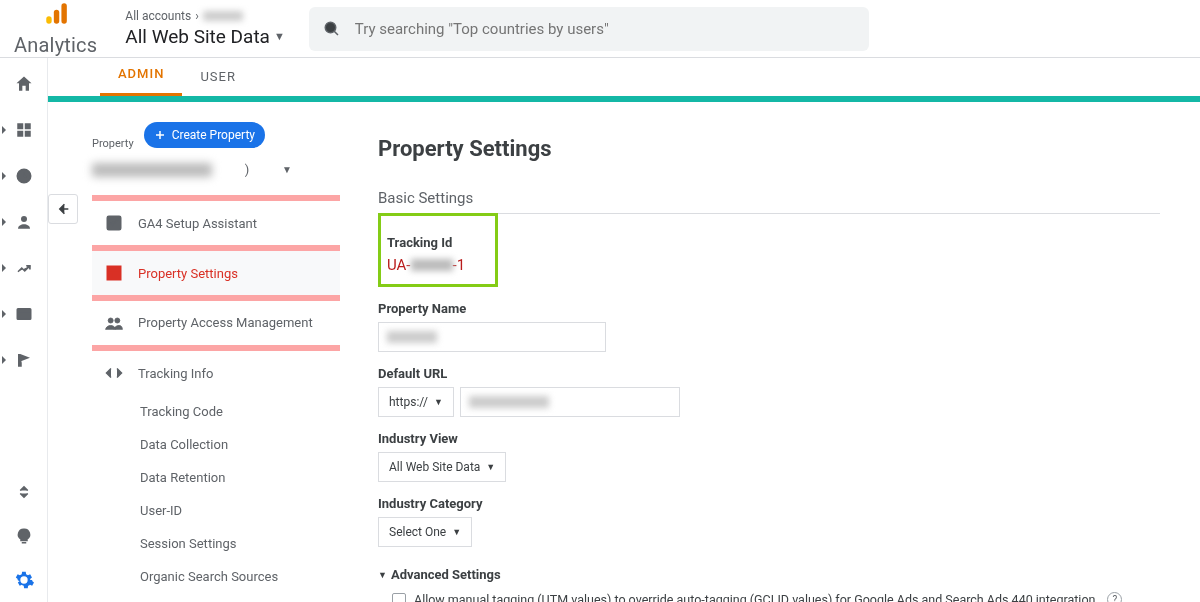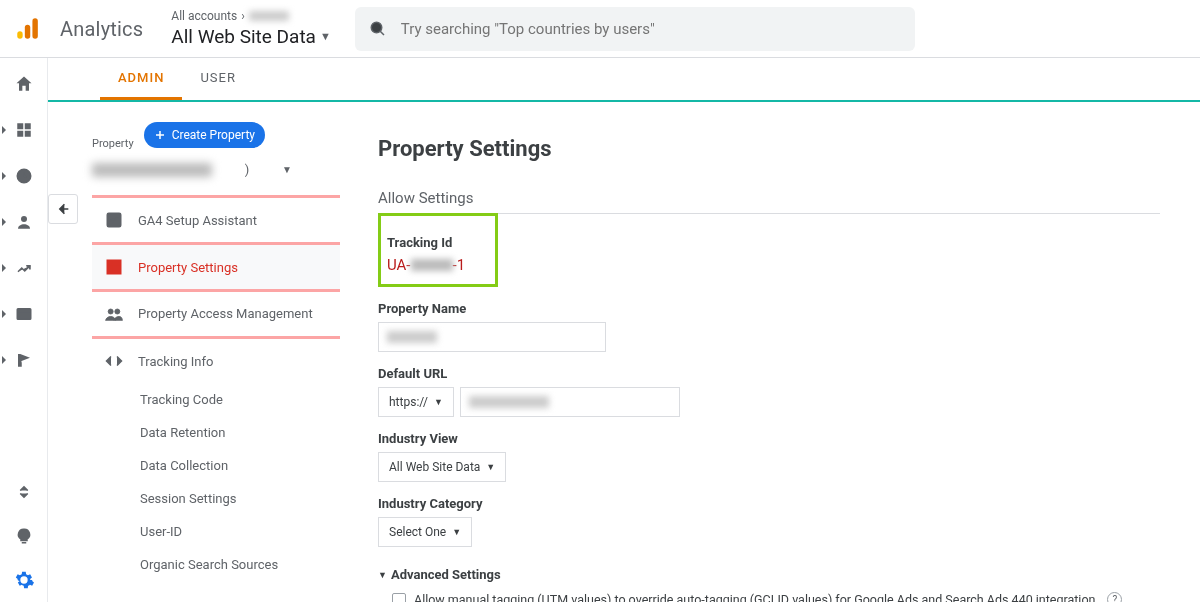--- a/index.html
+++ b/index.html
@@ -1,56 +1,56 @@
 <!DOCTYPE html>
 <html><head>
   <meta charset="utf-8">
   <style>
     * { margin: 0; padding: 0; box-sizing: border-box; font-family: Roboto, Arial, sans-serif; }
     body { width: 1200px; height: 602px; background: #fff; color: #3c4043; overflow: hidden; position: relative; }
     
     
     .top-header { height: 58px; border-bottom: 1px solid #dadce0; display: flex; align-items: center; padding: 0 14px; }
-    .logo-wrap { display: flex; align-items: center; gap: 20px; }
+    .logo-wrap { display: flex; align-items: center; gap: 6px; flex-direction: column; }
     .logo-svg { width: 26px; height: 26px; }
     .logo-text { font-size: 20px; color: #5f6368; letter-spacing: 0.2px; }
     .breadcrumb-area { margin-left: 28px; }
     .bc-line1 { font-size: 12px; color: #5f6368; display: flex; align-items: center; gap: 4px; }
     .bc-line1 .blur { filter: blur(3px); background:#ccc; width:40px; height:10px; border-radius:2px; display:inline-block; }
     .bc-line2 { display: flex; align-items: center; gap: 4px; font-size: 19px; color: #202124; margin-top: 2px; cursor: pointer; }
     .bc-caret { font-size: 11px; color:#5f6368; }
     .search-bar { margin-left: 24px; flex: 0 0 560px; height: 44px; background: #f1f3f4; border-radius: 6px; display: flex; align-items: center; padding: 0 14px; gap: 14px; }
     .search-bar input { border: none; background: transparent; outline: none; font-size: 15px; color: #5f6368; flex:1; }
     .search-icon { width: 18px; height: 18px; stroke:#5f6368; }
 
     
     .left-rail { position: absolute; top: 58px; left: 0; width: 48px; bottom: 0; border-right: 1px solid #e8eaed; display:flex; flex-direction:column; align-items:center; padding-top:14px; gap:22px; }
     .rail-item { width: 24px; height: 24px; display:flex; align-items:center; justify-content:center; color:#5f6368; cursor:pointer; position:relative; }
     .rail-item .tri { position:absolute; left:-10px; top:8px; width:0;height:0;border-top:4px solid transparent;border-bottom:4px solid transparent;border-left:4px solid #5f6368; }
     .rail-bottom { position:absolute; bottom:10px; left:0; width:48px; display:flex; flex-direction:column; align-items:center; gap:20px; }
     .gear-active { color:#1a73e8; }
 
     
-    .tabs-row { position:absolute; top:58px; left:48px; right:0; height:44px; border-bottom:2px solid #14b8a6; display:flex; padding-left:52px; }
+    .tabs-row { position:absolute; top:58px; left:48px; right:0; height:44px; border-bottom:6px solid #14b8a6; display:flex; align-items:flex-end; padding-left:52px; }
     .tab { padding: 12px 18px; font-size:13px; color:#5f6368; letter-spacing:1px; cursor:pointer; }
     .tab.active { color:#e37400; border-bottom:3px solid #e37400; font-weight:500; }
 
     
     .admin-area { position:absolute; top:102px; left:48px; right:0; bottom:0; display:flex; }
     
     .back-btn { position:absolute; top:92px; left:0px; width:30px; height:30px; background:#fff; border:1px solid #dadce0; border-radius:3px; display:flex; align-items:center; justify-content:center; cursor:pointer; z-index:2; }
 
     
     .prop-sidebar { width: 292px; padding: 18px 0 0 44px; }
     .prop-head { display:flex; align-items:center; gap:10px; margin-bottom:6px; }
     .prop-head-label { font-size:11px; color:#5f6368;margin-top:17px; }
     .create-btn { background:#1a73e8; color:#fff; border:none; border-radius:13px; padding:6px 10px; font-size:12px; display:flex; align-items:center; gap:6px; cursor:pointer; }
     .prop-select { display:flex; align-items:center; justify-content:space-between; width:200px; padding:6px 0; color:#5f6368; font-size:13px; margin-bottom:12px; }
     .prop-select .blur { filter:blur(4px); background:#bbb; width:120px; height:14px; border-radius:2px; }
-    .side-item { display:flex; align-items:center; gap:14px; padding:12px 12px; font-size:13px; color:#5f6368; cursor:pointer; border-top:3px solid #fca5a5; }
+    .side-item { display:flex; align-items:center; gap:14px; padding:12px 12px; font-size:13px; color:#5f6368; cursor:pointer; border-top:6px solid #fca5a5; }
     .side-item:first-of-type { border-top:none; }
     .side-item.active { color:#d93025; background:#f8f9fa; }
     .side-icon { width:20px; height:20px; display:flex; align-items:center; justify-content:center; stroke:#5f6368; color:#5f6368; }
     .side-item.active .side-icon { stroke:#d93025; color:#d93025; }
     .side-item.multiline span.txt { line-height:1.3; }
     .sub-items { padding-left:44px; }
     .sub-item { padding:9px 4px; font-size:13px; color:#5f6368; cursor:pointer; }
 
     
     .main { flex:1; padding: 34px 40px 10px 38px; overflow-y:auto; }
@@ -234,33 +234,33 @@
     <div class="side-item">
       <span class="side-icon">
           <svg width="18" height="18" viewBox="0 0 24 24" fill="none" stroke-width="2">
             <path d="M8 6l-6 6 6 6M16 6l6 6-6 6"></path>
           </svg>
         </span>
       <span class="txt">Tracking Info</span>
     </div>
     <div class="sub-items">
       <div class="sub-item">Tracking Code</div>
+      <div class="sub-item">Data Collection</div>
       <div class="sub-item">Data Retention</div>
-      <div class="sub-item">Data Collection</div>
+      <div class="sub-item">User-ID</div>
       <div class="sub-item">Session Settings</div>
-      <div class="sub-item">User-ID</div>
       <div class="sub-item">Organic Search Sources</div>
 
     </div>
 
   </div>
 
   <div class="main">
     <h1 class="page-title">Property Settings</h1>
-    <div class="section-head">Allow Settings</div>
+    <div class="section-head">Basic Settings</div>
 
     <div class="highlight-box">
       <div class="field-label">Tracking Id</div>
       <div class="tracking-val">
         <span>UA-</span>
         <span class="blur"></span>
         <span>-1</span>
       </div>
     </div>
 

